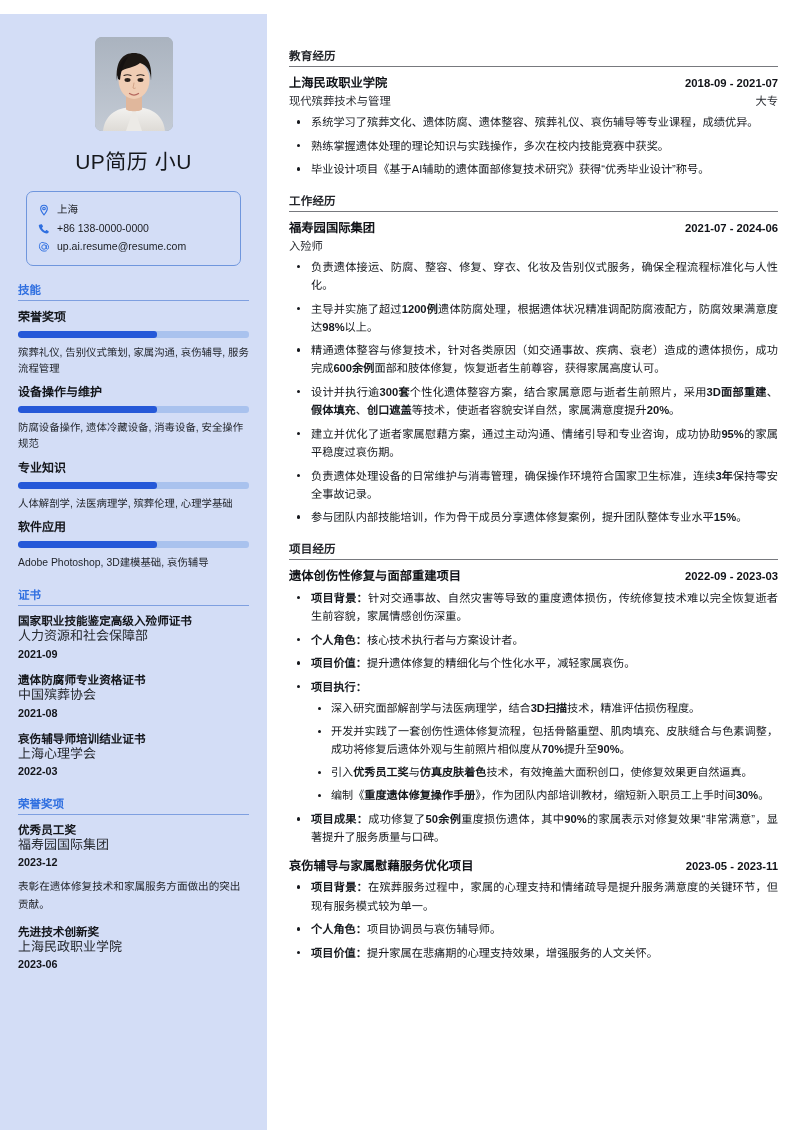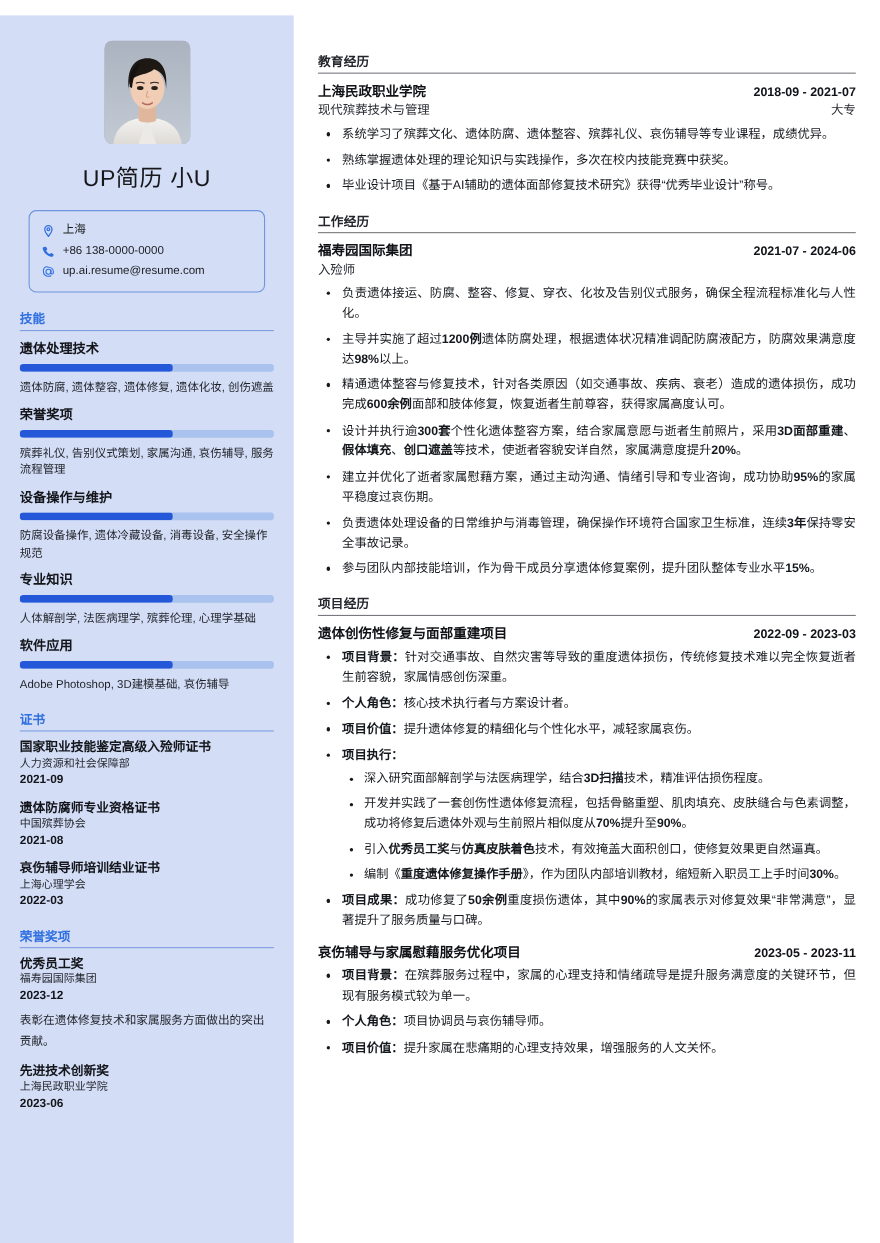--- a/index.html
+++ b/index.html
@@ -128,24 +128,25 @@
 
   .entry { margin-bottom: 10px; }
   .entry-title {
     font-size: 11.6px;
     font-weight: 700;
     color: #13151a;
     line-height: 1.35;
     margin: 0;
   }
   .entry-org {
-    font-size: 10px;
+    font-size: 13px;
     color: #272a30;
     line-height: 1.4;
     margin: 0;
+    font-family: Liberation Mono, monospace;
   }
   .entry-date {
     font-size: 10.8px;
     font-weight: 700;
     color: #13151a;
     line-height: 1.4;
     margin: 0;
   }
   .entry-desc {
     font-size: 10.6px;
@@ -328,27 +329,20 @@
         </span>
         <span>up.ai.resume@resume.com</span>
       </div>
     </div>
 
     <section class="side-section">
       <h2 class="side-heading">技能</h2>
       <div class="side-heading-rule"></div>
 
       <div>
-        <div class="skill-name">遗体处理技术</div>
-        <div class="skill-bar">
-            <i style="width: 60%;"></i>
-          </div>
-        <p class="skill-detail">遗体防腐, 遗体整容, 遗体修复, 遗体化妆, 创伤遮盖</p>
-      </div>
-      <div>
         <div class="skill-name">荣誉奖项</div>
         <div class="skill-bar">
             <i style="width: 60%;"></i>
           </div>
         <p class="skill-detail">殡葬礼仪, 告别仪式策划, 家属沟通, 哀伤辅导, 服务流程管理</p>
       </div>
       <div>
         <div class="skill-name">设备操作与维护</div>
         <div class="skill-bar">
             <i style="width: 60%;"></i>

